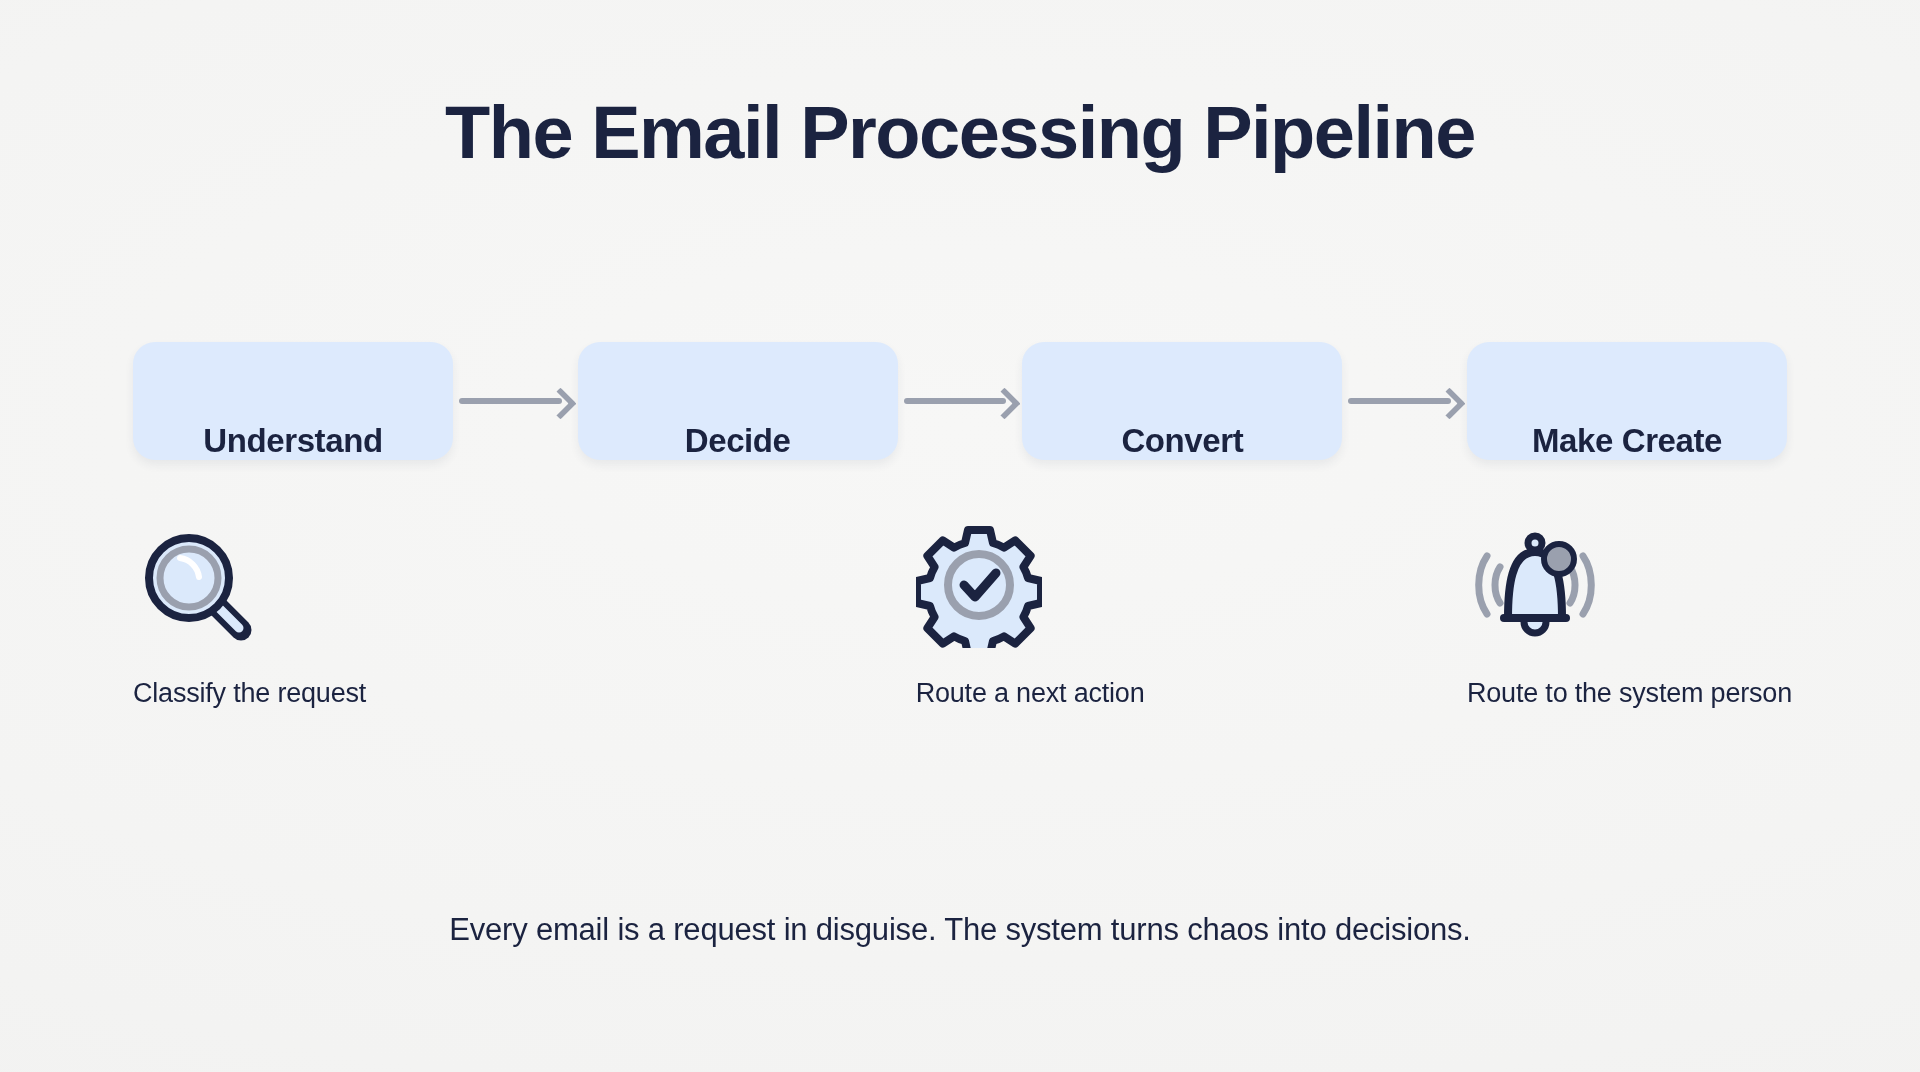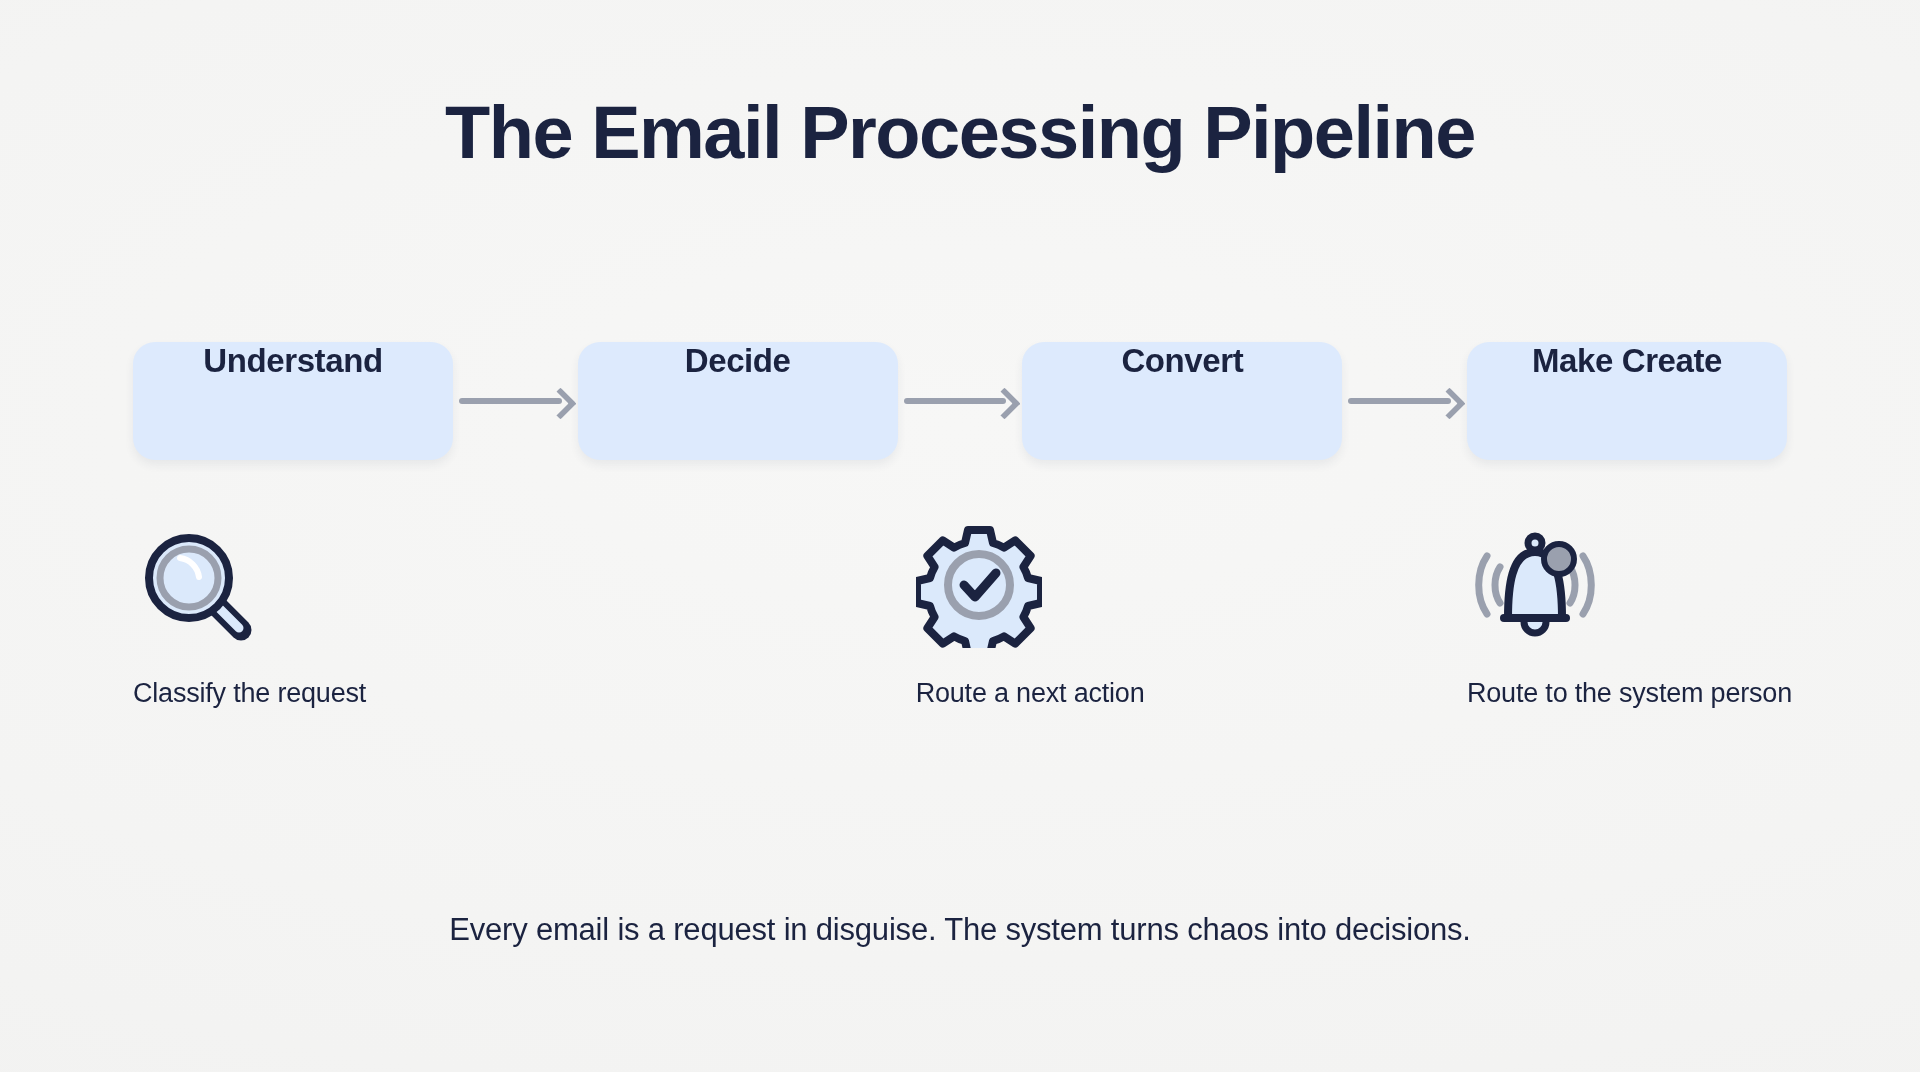--- a/index.html
+++ b/index.html
@@ -45,21 +45,21 @@
     height: 120px;
     display: flex;
     align-items: center;
   }
   .step-box {
     width: 320px;
     height: 118px;
     background: #ddeafd;
     border-radius: 22px;
     display: flex;
-    align-items: flex-start;
+    align-items: flex-end;
     justify-content: center;
     box-shadow: 0 5px 10px rgba(40,55,90,0.07);
     flex: 0 0 auto;
   }
   .step-box-label {
     font-size: 33px;
     font-weight: bold;
     color: #1b2340;
     letter-spacing: -0.4px;
     white-space: nowrap;

